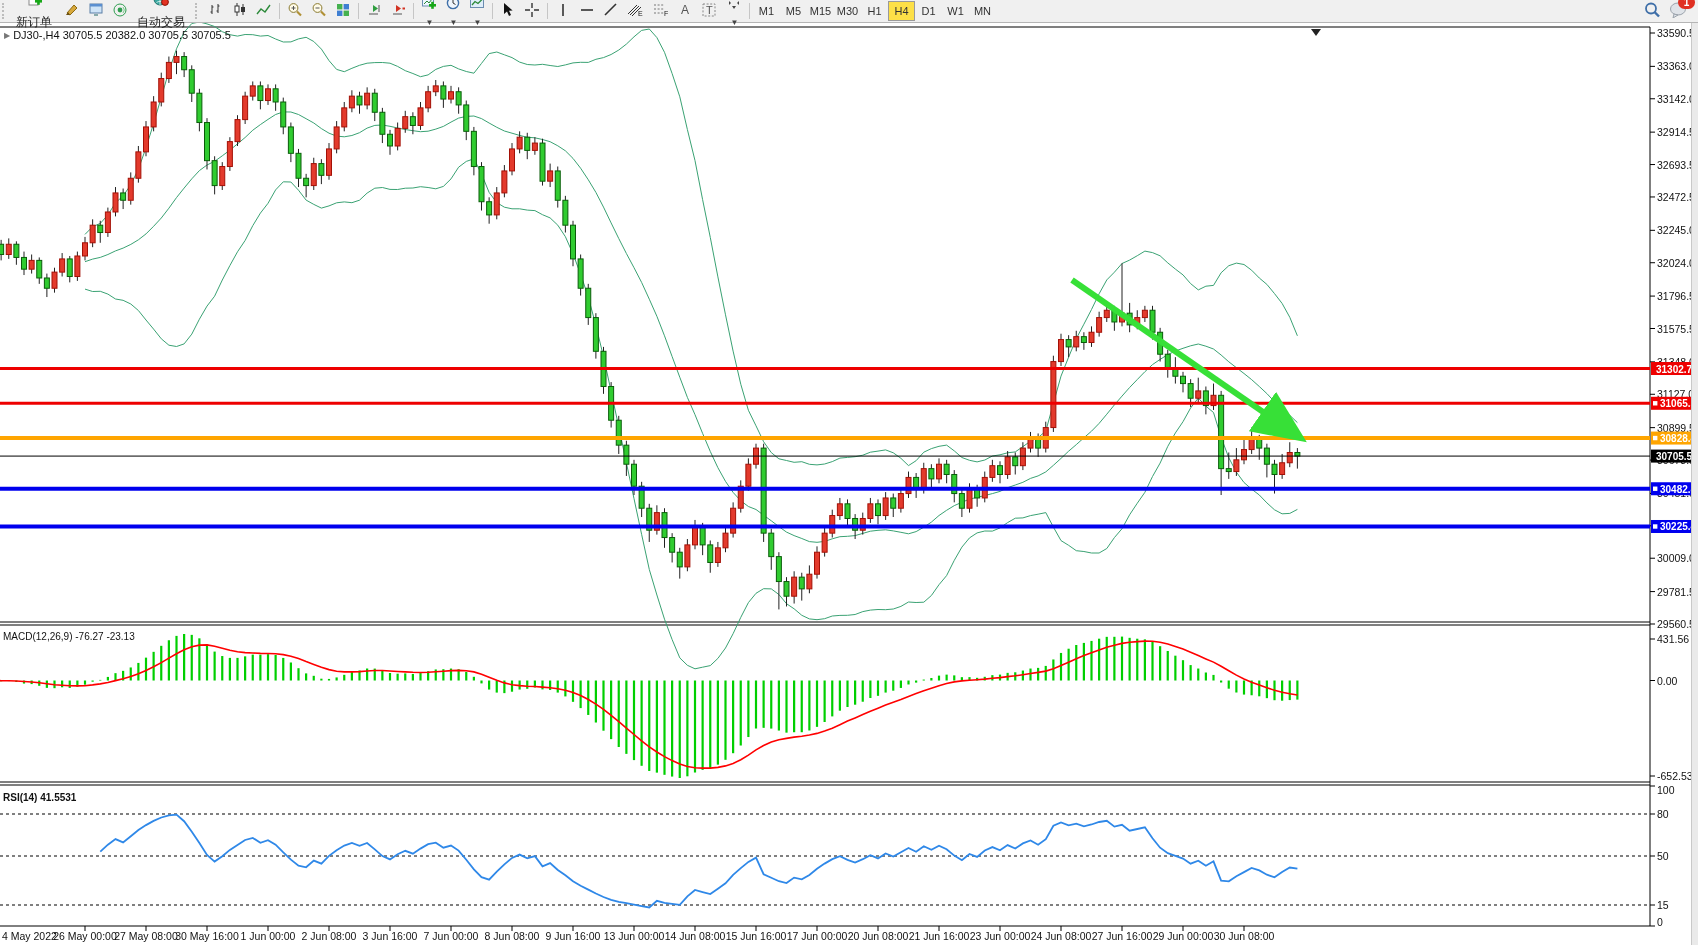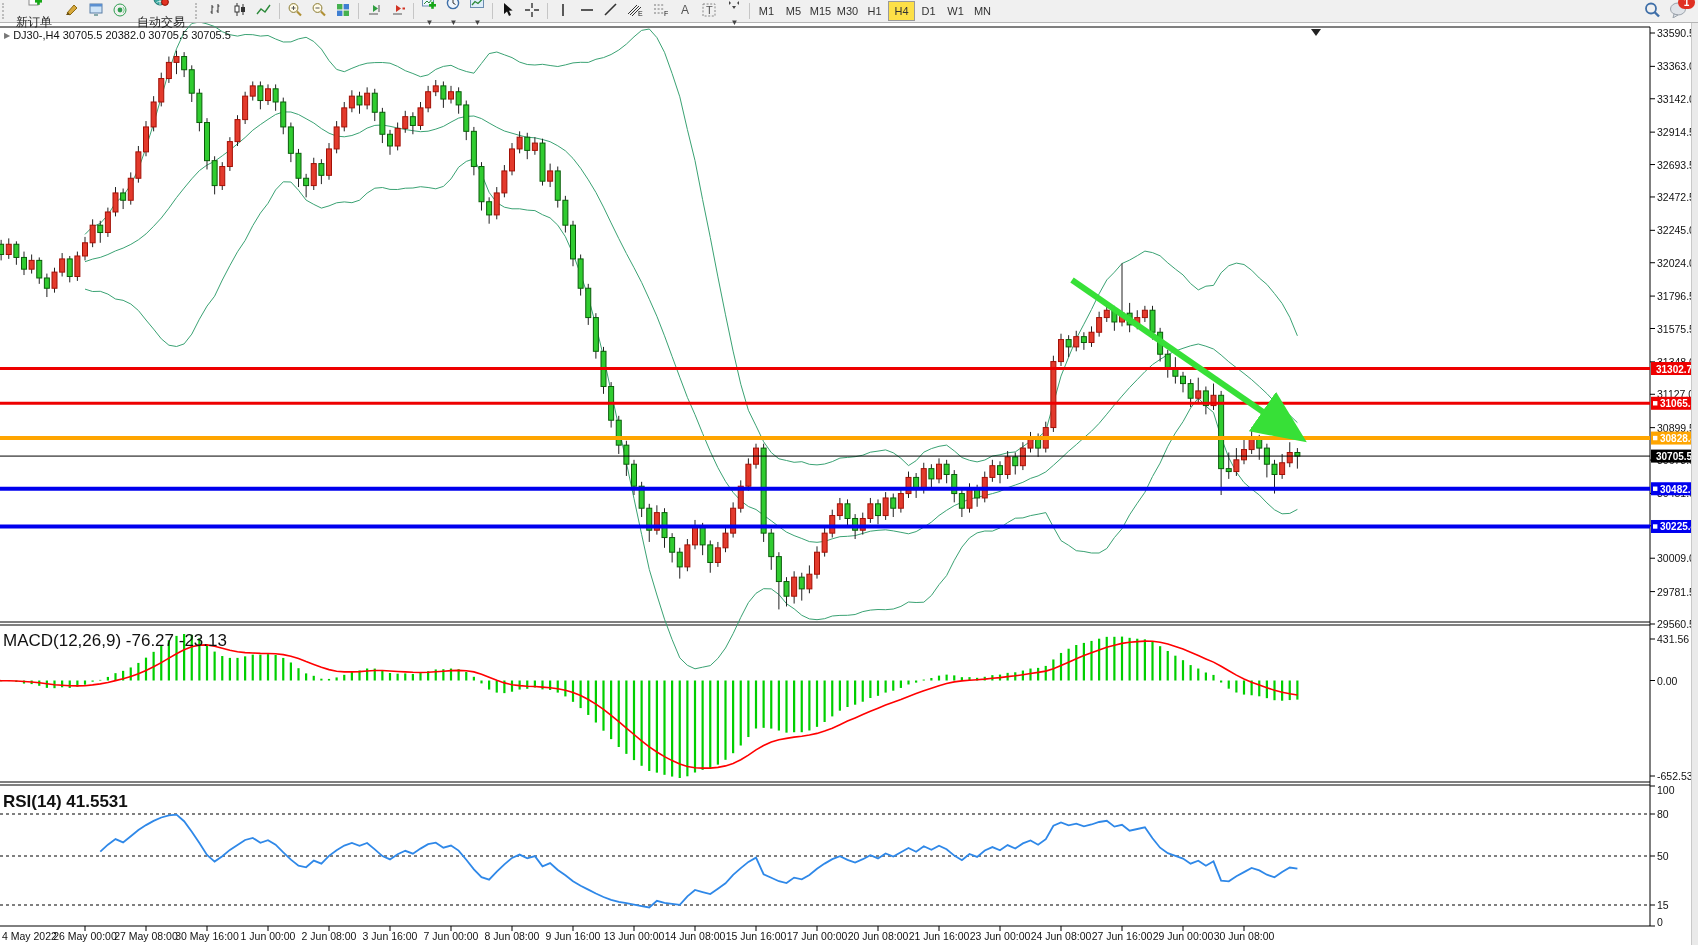--- a/index.html
+++ b/index.html
@@ -16,21 +16,21 @@
   .tfbtn{height:20px;min-width:27px;display:flex;align-items:center;justify-content:center;
     font-size:11px;color:#333;border:1px solid transparent;box-sizing:border-box;}
   .tfbtn.active{background:#fde047;border:1px solid #9a9a9a;}
   .tb-right{margin-left:auto;display:flex;align-items:center;margin-right:10px;gap:8px;}
   .badge{position:absolute;top:-5px;right:-7px;background:#e03022;color:#fff;border-radius:8px;
     font-size:10px;font-weight:bold;min-width:13px;height:13px;display:flex;align-items:center;justify-content:center;padding:0 2px;}
   .chat-wrap{position:relative;}
   
   #chart-title{position:absolute;left:4px;top:29px;font-size:11px;color:#111;z-index:20;display:flex;gap:3px;align-items:center;}
   #chart-title .tri{color:#777;font-size:8px;}
-  .panel-label{position:absolute;left:3px;font-size:17px;color:#111;z-index:20;}
+  .panel-label{position:absolute;left:3px;font-size:10px;color:#111;z-index:20;}
   #macd-label{top:631px;}
   #rsi-label{top:792px;font-weight:bold;}
   #chart-svg{position:absolute;left:0;top:22px;z-index:5;}
   #vscroll{position:absolute;right:0;top:22px;width:6px;height:923px;background:#eaeaea;border-left:1px solid #c9c9c9;z-index:25;}
   svg text{font-family:"Liberation Sans",sans-serif;}
 </style>
 </head>
 <body>
 
 <div id="app">

